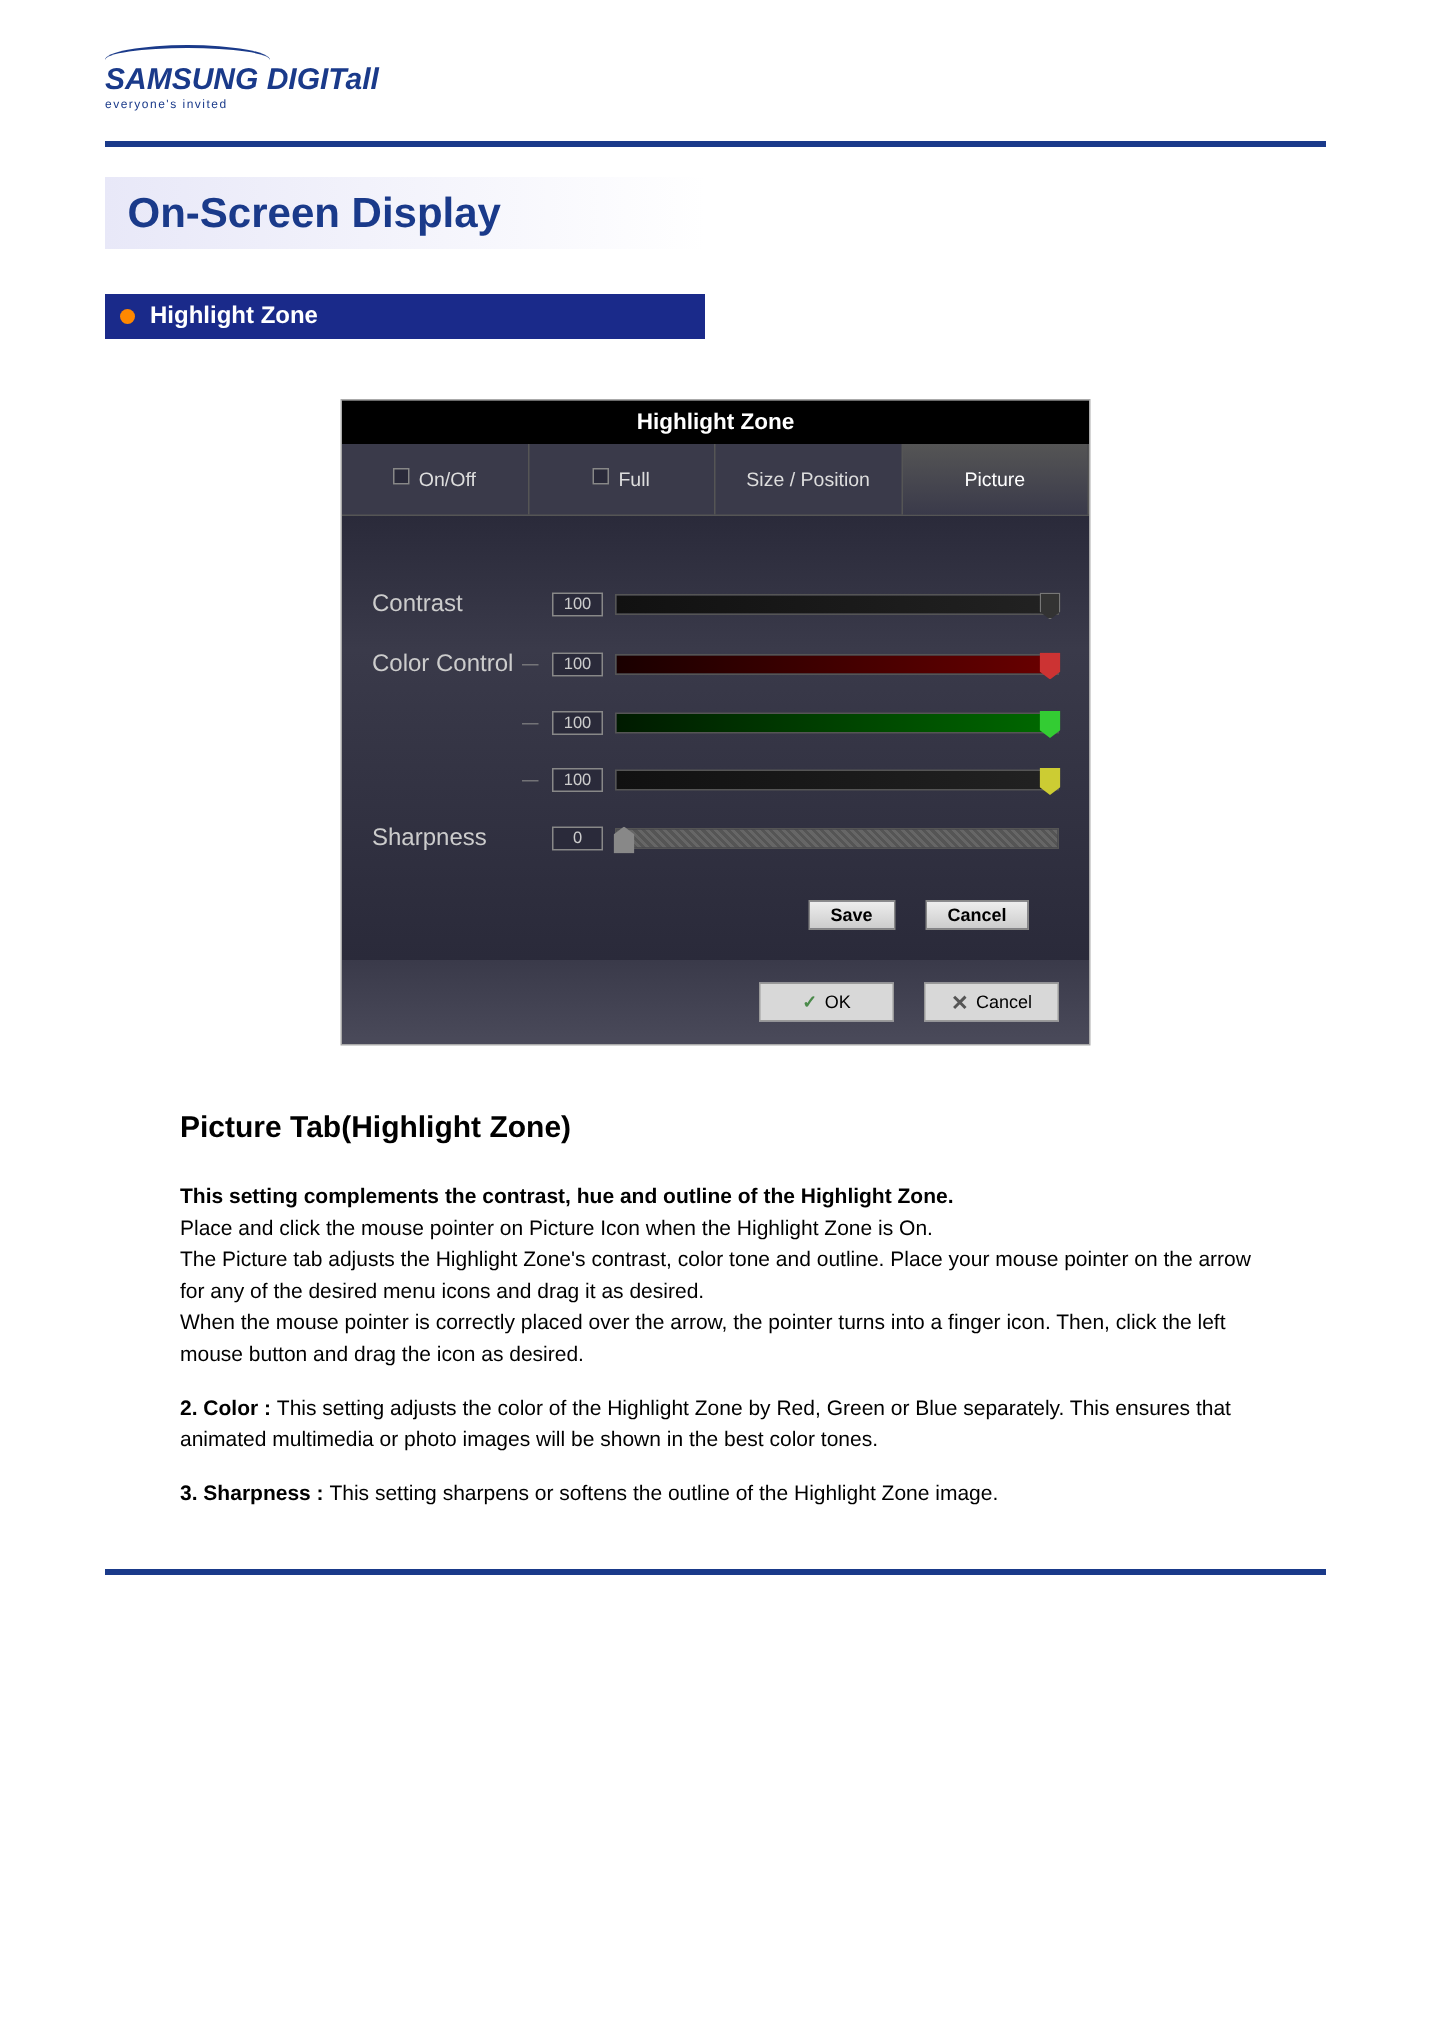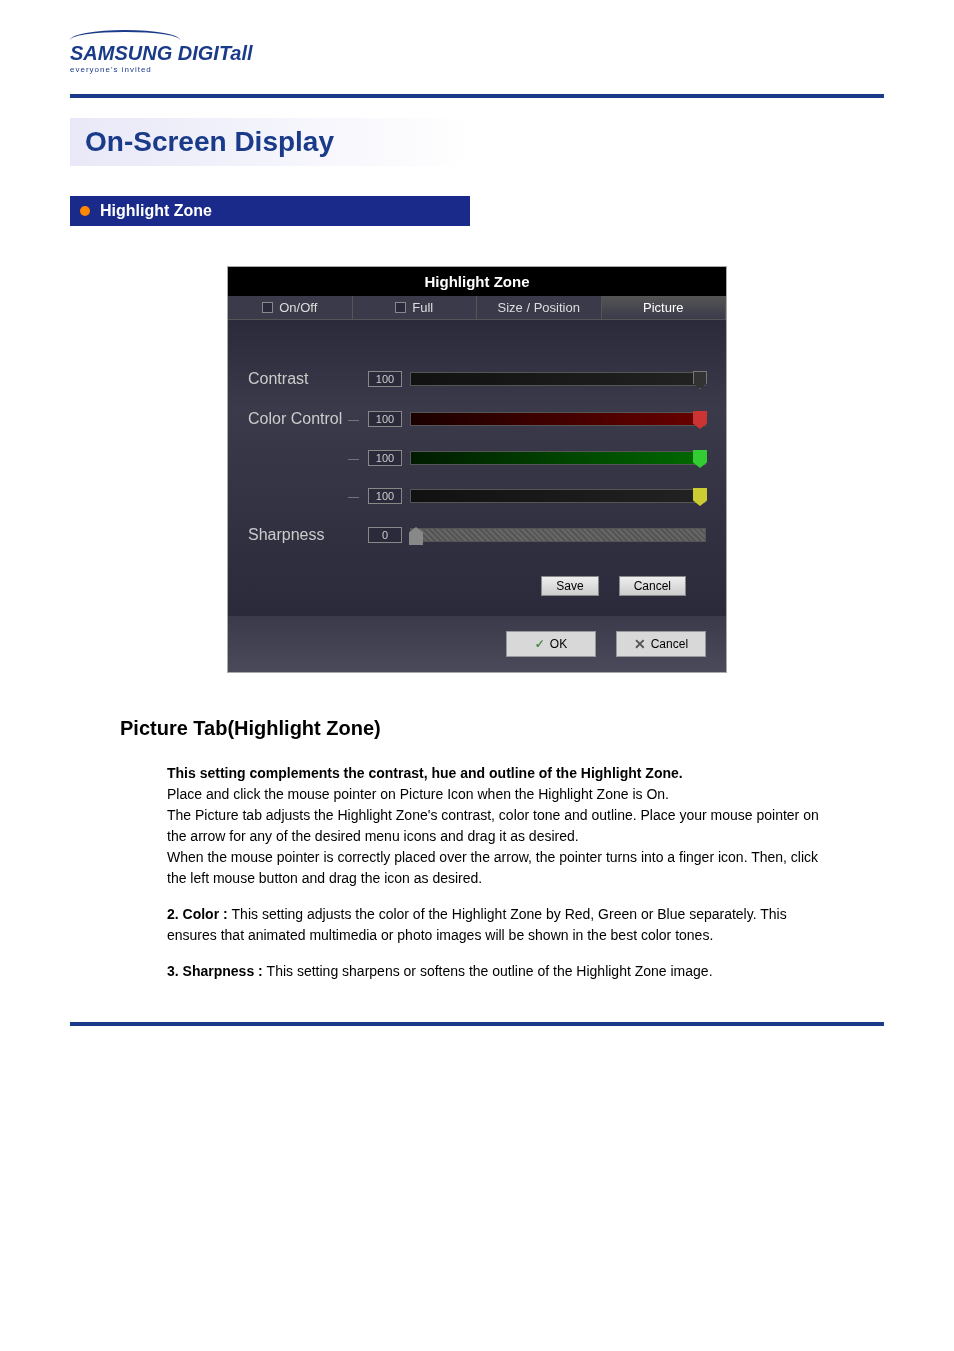--- a/index.html
+++ b/index.html
@@ -11,47 +11,47 @@
     .logo-swoosh { width: 110px; height: 20px; border-top: 2px solid #1a3a8a; border-radius: 50% 50% 0 0; margin-bottom: -8px; }
     .hr-top { height: 4px; background: #1a3a8a; margin: 10px 70px 20px; }
     .title-bar { margin: 0 70px; display: flex; align-items: center; }
     .title-text { font-size: 28px; font-weight: bold; color: #1a3a8a; padding: 8px 0; width: 400px; background: linear-gradient(to right, #e8e8f8, #fff); padding-left: 15px; }
     .section-bar { margin: 30px 70px 0; display: flex; align-items: center; background: #1a2a8a; width: 400px; padding: 6px 10px; }
     .bullet-icon { width: 10px; height: 10px; border-radius: 50%; background: #ff8800; margin-right: 10px; flex-shrink: 0; }
     .section-text { color: #fff; font-size: 16px; font-weight: bold; }
     .screenshot-area { margin: 40px auto; width: 500px; border: 1px solid #aaa; }
     .dialog-title { background: #000; color: #fff; text-align: center; font-weight: bold; padding: 6px; font-size: 15px; }
     .tabs-row { display: flex; background: #3a3a4a; border-bottom: 1px solid #555; }
-    .tab { flex: 1; padding: 4px; text-align: center; color: #ddd; font-size: 13px; display: flex; align-items: center; justify-content: center; gap: 6px; border-right: 1px solid #555; }
+    .tab { flex: 1; padding: 16px; text-align: center; color: #ddd; font-size: 13px; display: flex; justify-content: center; gap: 6px; border-right: 1px solid #555; }
     .tab.active { background: linear-gradient(to bottom, #555, #3a3a4a); color: #fff; }
     .tab-checkbox { width: 11px; height: 11px; border: 1px solid #888; background: #2a2a3a; display: inline-block; }
     .slider-panel { background: linear-gradient(to bottom, #2a2a3a 0%, #3a3a4a 30%, #2a2a3a 100%); padding: 50px 20px 20px; }
     .slider-row { display: flex; align-items: center; margin-bottom: 22px; }
     .slider-label { width: 100px; color: #ccc; font-size: 16px; text-align: left; }
     .slider-tree { width: 20px; color: #888; font-size: 11px; }
     .slider-value { width: 34px; height: 16px; border: 1px solid #888; color: #ccc; font-size: 11px; text-align: center; line-height: 15px; background: #2a2a3a; }
     .slider-track { flex: 1; height: 14px; margin-left: 8px; background: linear-gradient(to right, #111 0%, #222 100%); border: 1px solid #555; position: relative; }
     .slider-track.red-fill { background: linear-gradient(to right, #1a0000, #6a0000 100%); }
     .slider-track.green-fill { background: linear-gradient(to right, #001a00, #006a00 100%); }
     .slider-track.gray-track { background: repeating-linear-gradient(45deg, #555, #555 2px, #666 2px, #666 4px); }
     .slider-thumb { position: absolute; right: -2px; top: -2px; width: 14px; height: 18px; background: #888; clip-path: polygon(0 0, 100% 0, 100% 70%, 50% 100%, 0 70%); }
     .slider-thumb.contrast { background: #333; border: 1px solid #777; }
     .slider-thumb.red { background: #cc3333; }
     .slider-thumb.green { background: #33cc33; }
     .slider-thumb.yellow { background: #cccc33; }
     .slider-thumb.left { left: -2px; right: auto; background: #888; clip-path: polygon(0 30%, 50% 0, 100% 30%, 100% 100%, 0 100%); }
     .button-row { display: flex; justify-content: flex-end; gap: 20px; padding: 10px 20px 0; }
-    .dlg-btn { background: linear-gradient(to bottom, #eee, #ccc); border: 1px solid #888; padding: 2px 14px; font-size: 12px; font-weight: normal; }
+    .dlg-btn { background: linear-gradient(to bottom, #eee, #ccc); border: 1px solid #888; padding: 2px 14px; font-size: 12px; font-weight: bold; }
     .bottom-btns { display: flex; justify-content: flex-end; gap: 20px; padding: 15px 20px; background: linear-gradient(to bottom, #3a3a4a, #4a4a5a); }
     .ok-cancel { background: #d8d8d8; padding: 4px 14px; font-size: 12px; display: flex; align-items: center; gap: 5px; border: 1px solid #999; min-width: 90px; justify-content: center; }
     .check-mark { color: #4a8a4a; font-weight: bold; }
     .x-mark { color: #555; font-weight: bold; font-size: 14px; }
     .content { margin: 30px 120px; font-size: 14px; line-height: 1.5; }
     .content h2 { font-size: 20px; margin-bottom: 20px; }
-    .content p { margin-bottom: 15px; margin-left: 47px; }
+    .content p { margin-bottom: 15px; }
     .content .bold { font-weight: bold; }
     .hr-bottom { height: 4px; background: #1a3a8a; margin: 40px 70px 30px; }
   </style>
 </head>
 <body>
 
 <div class="logo-area">
   <div class="logo">
     <div class="logo-swoosh"></div>
     <div class="logo-main">SAMSUNG DIGITall</div>

